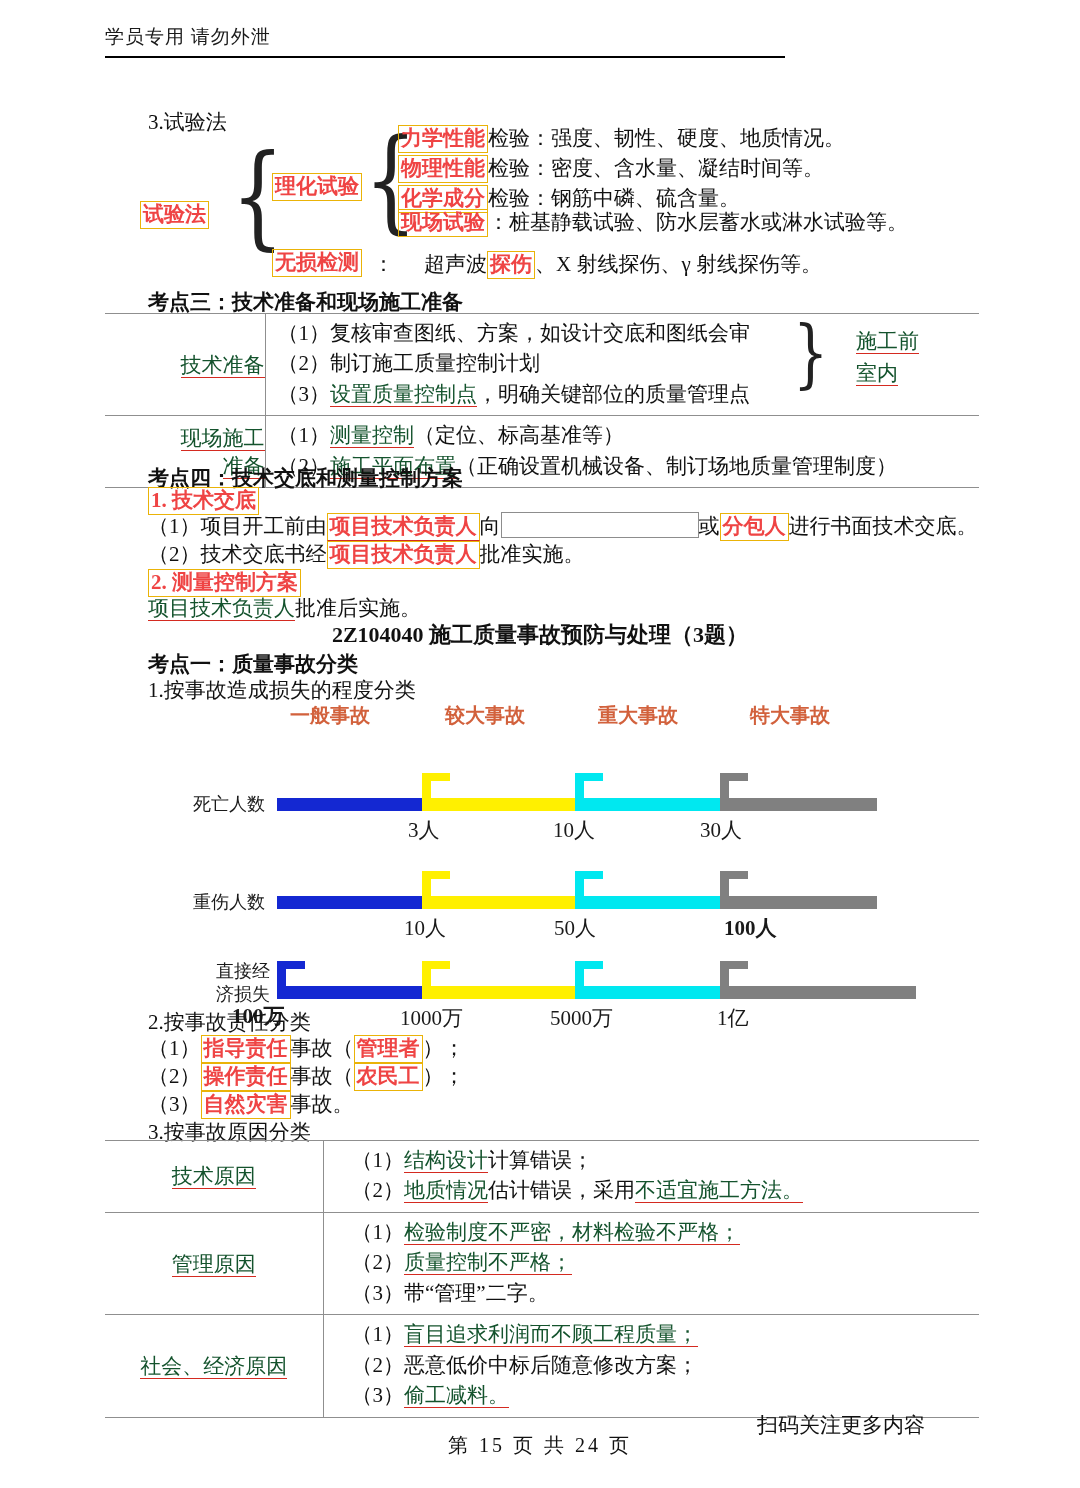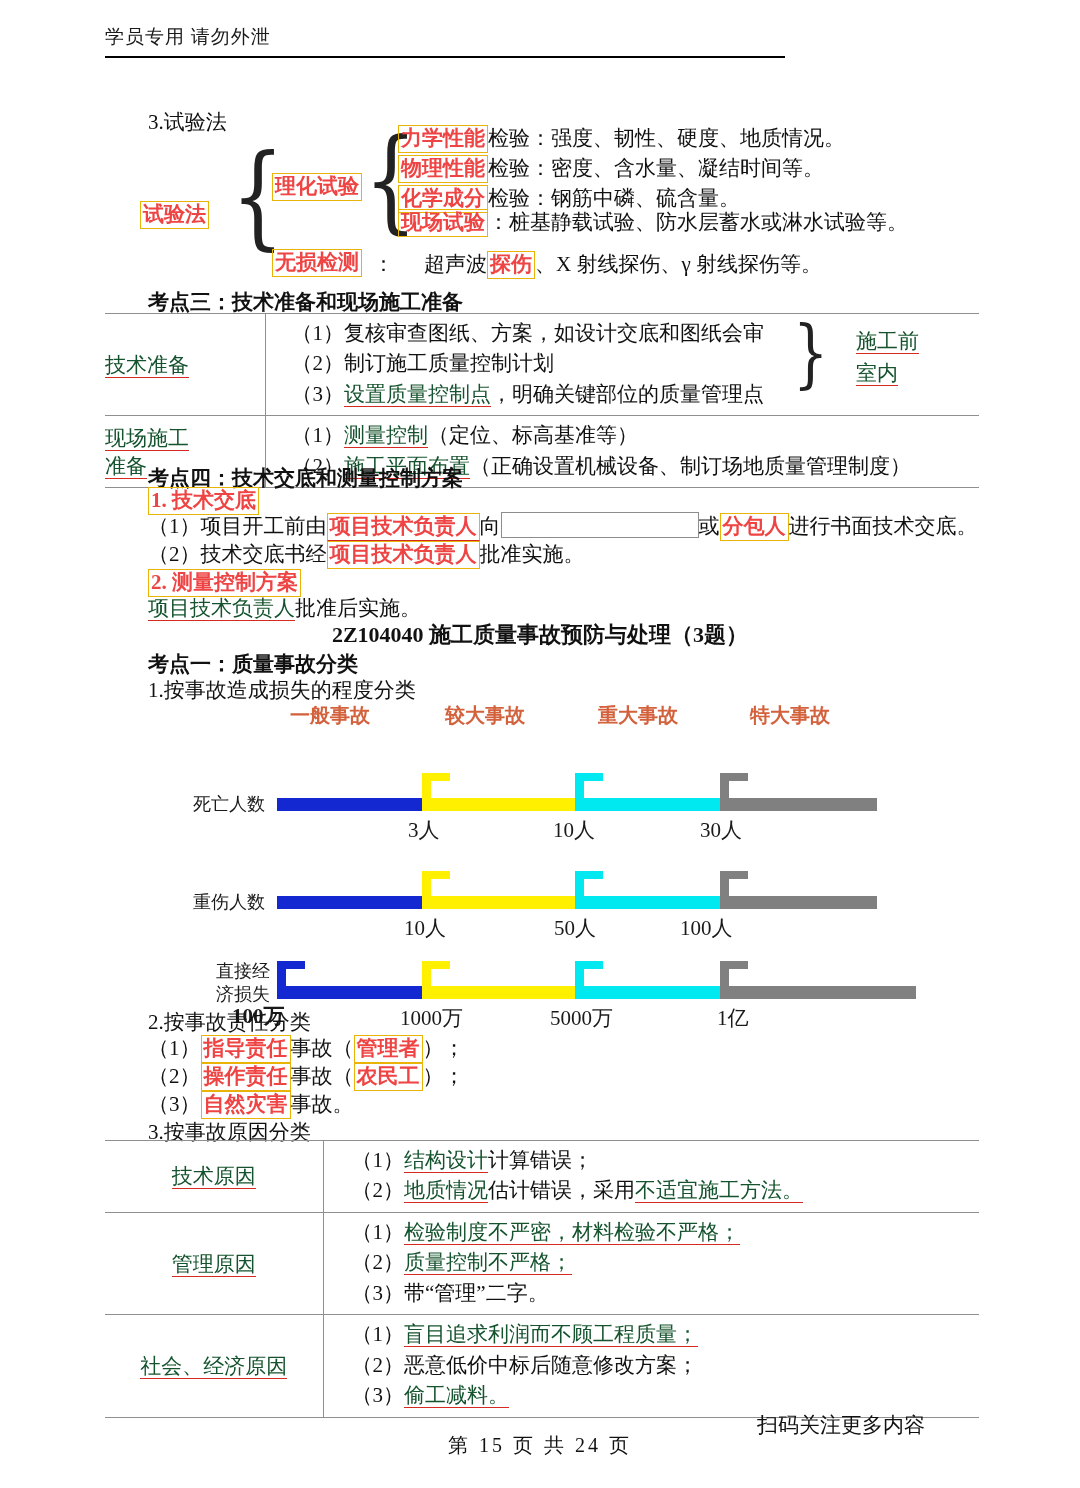--- a/index.html
+++ b/index.html
@@ -73,22 +73,22 @@
   #rrow4 { top: 250px; left: 424px; }
 
   
   #kd3-title { left: 148px; top: 288px; font-size: 21px; font-weight: bold; }
   #tbl3 {
     position: absolute; left: 105px; top: 313px; width: 874px;
     border-collapse: collapse;
   }
   #tbl3 td { border-top: 1px solid #8f8f8f; border-bottom: 1px solid #8f8f8f;
              padding: 0; vertical-align: middle; }
-  #tbl3 .c1 { width: 160px; border-right: 1px solid #8f8f8f; text-align: left; }
-  #tbl3 .c2 { padding: 4px 0 6px 26px; position: relative; }
+  #tbl3 .c1 { width: 160px; border-right: 1px solid #8f8f8f; text-align: right; }
+  #tbl3 .c2 { padding: 4px 0 6px 12px; position: relative; }
   .li { font-size: 21px; line-height: 1.45; white-space: nowrap; }
   #brace3 {
     position: absolute; right: 145px; top: 2px;
     font-size: 74px; line-height: 74px;
   }
   #kd3-right {
     position: absolute; right: 60px; top: 12px;
     font-size: 21px; line-height: 1.5; text-align: left;
   }
 
@@ -310,21 +310,21 @@
       <div class="v" style="background:#00E8F0;"></div>
         <div class="h" style="background:#00E8F0;"></div>
     </div>
     <div class="tick" style="left:720px; top:33px;">
       <div class="v" style="background:#808080;"></div>
         <div class="h" style="background:#808080;"></div>
     </div>
 
     <div class="val-lab" style="left:404px; top:76px;">10人</div>
     <div class="val-lab" style="left:554px; top:76px;">50人</div>
-    <div class="val-lab" style="left:680px; top:76px;">100人</div>
+    <div class="val-lab" style="left:724px; top:76px;font-weight:bold;">100人</div>
   </div>
 
   <div class="bar-row" style="top:230px;">
     <div class="row-lab" style="left:175px; top:32px; width:95px; line-height:1.25;">
       <div>直接经</div>
       <div>济损失</div>
     </div>
 
     <div class="seg" style="left:277px; top:58px; width:145px; background:#1428D2;"></div>
     <div class="seg" style="left:422px; top:58px; width:153px; background:#FFF000;"></div>

